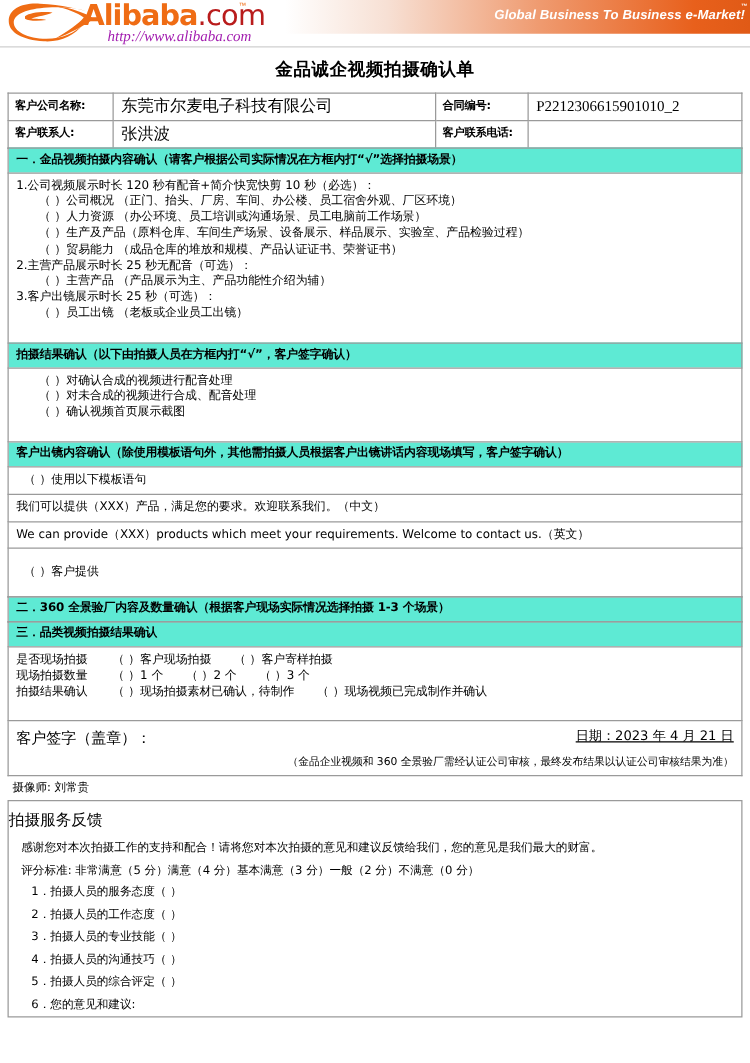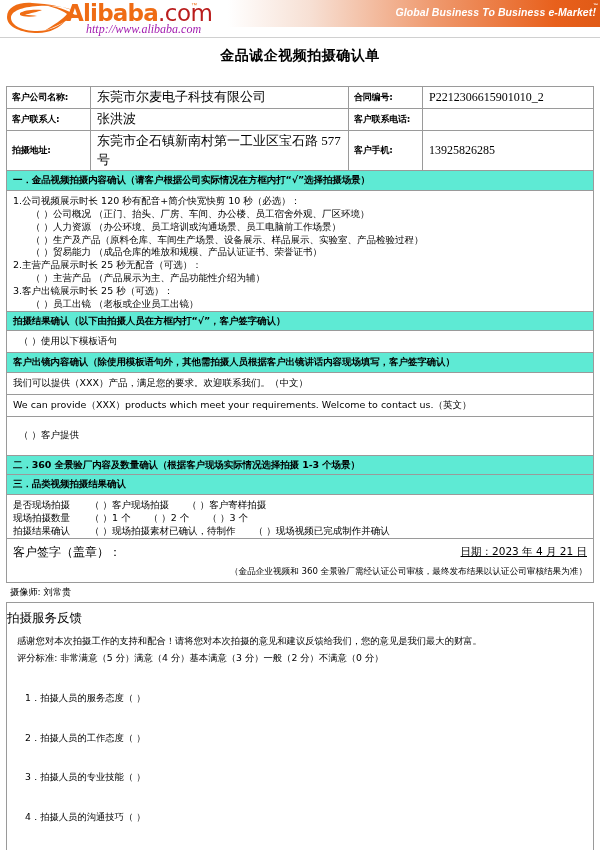--- a/index.html
+++ b/index.html
@@ -111,21 +111,21 @@
     background: #d0d0d0;
   }
 
   
   .doc-title {
     text-align: center;
     font-size: 14px;
     font-weight: bold;
     font-family: "DejaVu Sans", sans-serif;
     margin-top: 9px;
-    margin-bottom: 21px;
+    margin-bottom: 9px;
     letter-spacing: 0.5px;
   }
 
   
   table.grid {
     border-collapse: collapse;
     width: 588px;
     margin: 0 auto;
     table-layout: fixed;
   }
@@ -173,21 +173,21 @@
     padding: 3px 6px;
     line-height: 1.5;
   }
   .sect td.hdr {
     background: #5eead4;
     font-weight: bold;
     padding: 3px 6px;
     letter-spacing: -0.1px;
   }
   .sect td.body {
-    padding: 4px 6px 0 6px;
+    padding: 4px 6px 16px 6px;
   }
   .lineitem { white-space: nowrap; }
   .indent1 { padding-left: 18px; }
   .sect td.plain {
     padding: 4px 6px;
   }
   .tall { height: 30px; vertical-align: top; }
 
   .sig-row {
     position: relative;
@@ -237,21 +237,20 @@
     font-size: 9.3px;
     font-family: "DejaVu Sans", sans-serif;
     padding: 2px 0 2px 10px;
     line-height: 1.45;
   }
   .fb-item {
     font-size: 9.3px;
     font-family: "DejaVu Sans", sans-serif;
     padding: 2px 0 2px 18px;
     line-height: 1.5;
-    margin-top: 22px;
   }
 </style>
 </head>
 <body>
 
 <div class="page">
 
   <div class="header">
     <div class="banner-gradient">
       <div class="banner-text">Global Business To Business e-Market!</div>
@@ -286,26 +285,20 @@
         <td class="val">东莞市尔麦电子科技有限公司</td>
         <td class="lbl2">合同编号:</td>
         <td class="val2">P2212306615901010_2</td>
       </tr>
       <tr>
         <td class="lbl">客户联系人:</td>
         <td class="val">张洪波</td>
         <td class="lbl2">客户联系电话:</td>
         <td class="val2"></td>
       </tr>
-      <tr>
-        <td class="lbl">拍摄地址:</td>
-        <td class="val" style="height:34px">东莞市企石镇新南村第一工业区宝石路 577 号</td>
-        <td class="lbl2">客户手机:</td>
-        <td class="val2">13925826285</td>
-      </tr>
     </tbody>
   </table>
 
   <table class="grid sect" style="margin-top:-1px">
     <tbody>
       <tr>
         <td class="hdr">一．金品视频拍摄内容确认（请客户根据公司实际情况在方框内打“√”选择拍摄场景）</td>
       </tr>
       <tr>
         <td class="body">
@@ -317,24 +310,31 @@
           <div class="lineitem">2.主营产品展示时长 25 秒无配音（可选）：</div>
           <div class="lineitem indent1">（      ）主营产品    （产品展示为主、产品功能性介绍为辅）</div>
           <div class="lineitem">3.客户出镜展示时长 25 秒（可选）：</div>
           <div class="lineitem indent1">（      ）员工出镜    （老板或企业员工出镜）</div>
         </td>
       </tr>
       <tr>
         <td class="hdr">拍摄结果确认（以下由拍摄人员在方框内打“√”，客户签字确认）</td>
       </tr>
       <tr>
+        <td class="body">
+          <div class="lineitem indent1">（      ）对确认合成的视频进行配音处理</div>
+          <div class="lineitem indent1">（      ）对未合成的视频进行合成、配音处理</div>
+          <div class="lineitem indent1">（      ）确认视频首页展示截图</div>
+        </td>
+      </tr>
+      <tr>
+        <td class="hdr">客户出镜内容确认（除使用模板语句外，其他需拍摄人员根据客户出镜讲话内容现场填写，客户签字确认）</td>
+      </tr>
+      <tr>
         <td class="plain" style="padding-left:12px">（  ）使用以下模板语句</td>
-      </tr>
-      <tr>
-        <td class="hdr">客户出镜内容确认（除使用模板语句外，其他需拍摄人员根据客户出镜讲话内容现场填写，客户签字确认）</td>
       </tr>
       <tr>
         <td class="plain">我们可以提供（XXX）产品，满足您的要求。欢迎联系我们。（中文）</td>
       </tr>
       <tr>
         <td class="plain">We can provide（XXX）products which meet your requirements. Welcome to contact us.（英文）</td>
       </tr>
       <tr>
         <td class="plain tall" style="padding-left:12px">（  ）客户提供</td>
       </tr>

